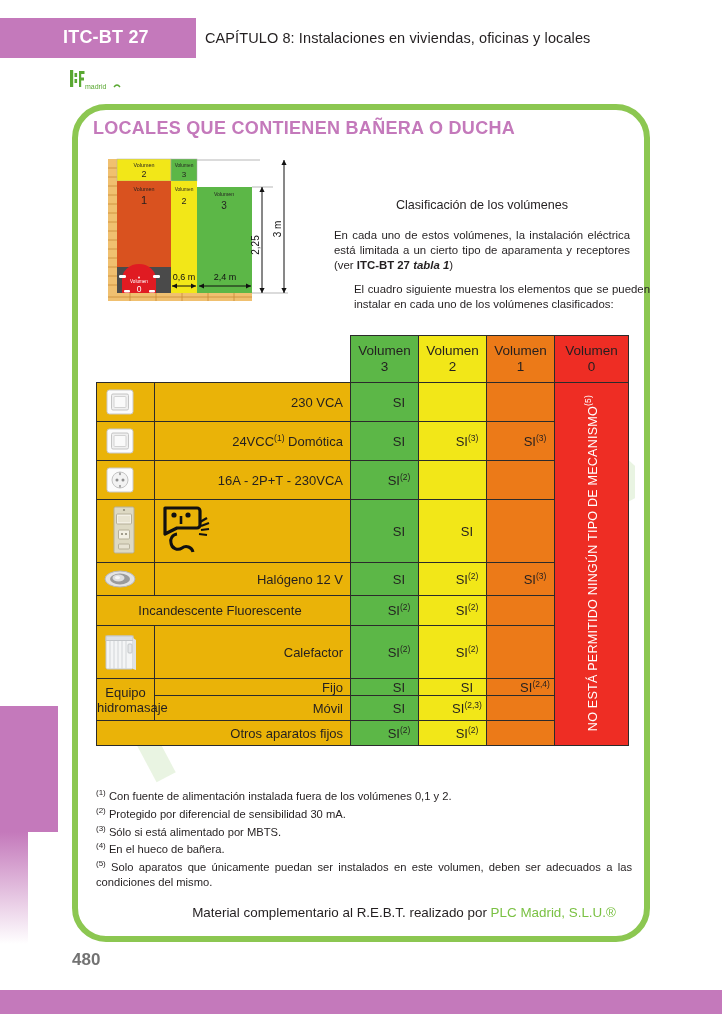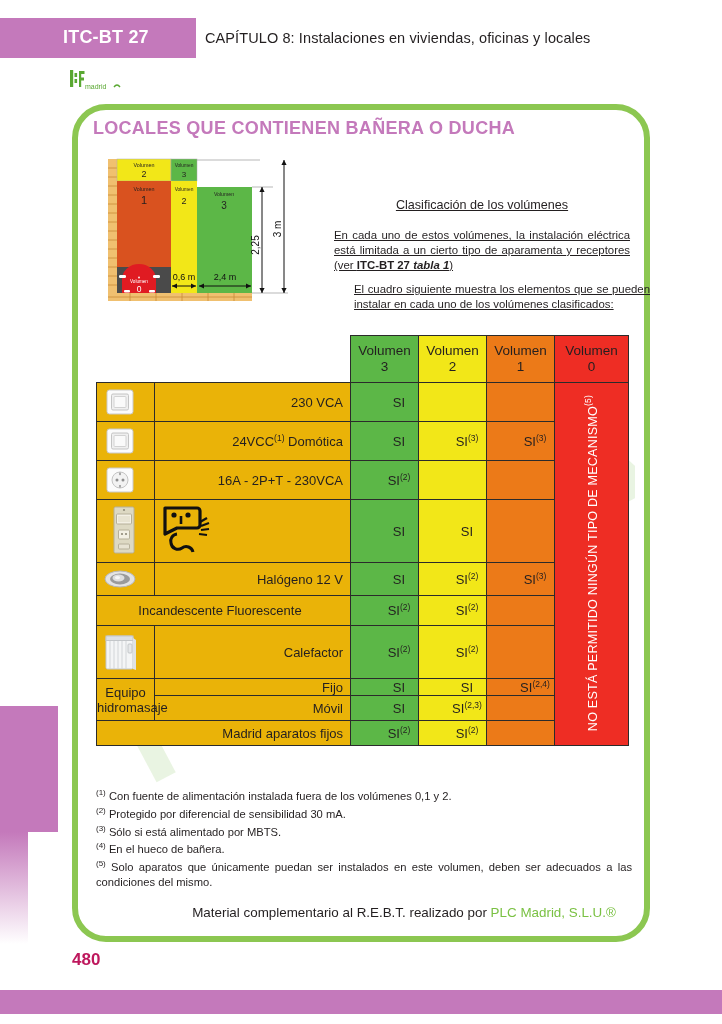--- a/index.html
+++ b/index.html
@@ -60,21 +60,21 @@
   .main-title{
     position:absolute;left:0;top:118px;width:608px;text-align:center;
     font-size:18px;font-weight:bold;color:#c479bb;letter-spacing:.3px;
   }
 
   
   .diagram{position:absolute;left:108px;top:157px;width:190px;height:152px;}
   .diagram svg{display:block;}
 
   
-  .rt{position:absolute;left:334px;width:296px;font-size:11.4px;line-height:15.2px;color:#231f20;text-decoration:underline;}
+  .rt{position:absolute;left:334px;width:296px;font-size:11.4px;line-height:15.2px;color:#231f20;}
   .rt-head{top:198px;text-align:center;font-size:12.6px;}
   .rt-p1{top:228px;text-align:justify;}
   .rt-p2{top:282px;text-align:justify;margin-left:20px;}
   .rt b{font-weight:bold;}
   .rt i{font-style:italic;font-weight:bold;}
 
   
   #tbl{position:absolute;left:96px;top:335px;width:532px;}
   table{border-collapse:collapse;width:532px;table-layout:fixed;}
   td{
@@ -139,21 +139,21 @@
   .tab span{
     position:absolute;left:-34px;top:53px;width:126px;text-align:center;
     writing-mode:vertical-rl;transform:rotate(180deg);
     color:#fff;font-size:9px;font-weight:bold;letter-spacing:1.1px;
     left:auto;right:14px;top:14px;height:100px;
   }
 
   
   .pageno{
     position:absolute;left:72px;top:950px;
-    font-size:17px;font-weight:bold;color:#be185d;
+    font-size:17px;font-weight:bold;color:#737373;
   }
 
   
   .bottom-band{
     position:absolute;left:0;top:990px;width:722px;height:24px;
     background:#c479bb;
   }
 </style>
 </head>
 <body>
@@ -499,21 +499,21 @@
               </div>
         </td>
         <td class="val v3"><span>SI</span></td>
         <td class="val v2"><span>SI</span><sup>(2,3)</sup></td>
         <td class="val v1"><span></span></td>
       </tr>
 
       <tr>
         <td class="c-lbl" colspan="2" style="height:24px">
           <div class="lbl-wrap">
-                <div class="lbl-txt">Madrid aparatos fijos</div>
+                <div class="lbl-txt">Otros aparatos fijos</div>
               </div>
         </td>
         <td class="val v3"><span>SI</span><sup>(2)</sup></td>
         <td class="val v2"><span>SI</span><sup>(2)</sup></td>
         <td class="val v1"><span></span></td>
       </tr>
     </tbody>
       </table>
   </div>
 

